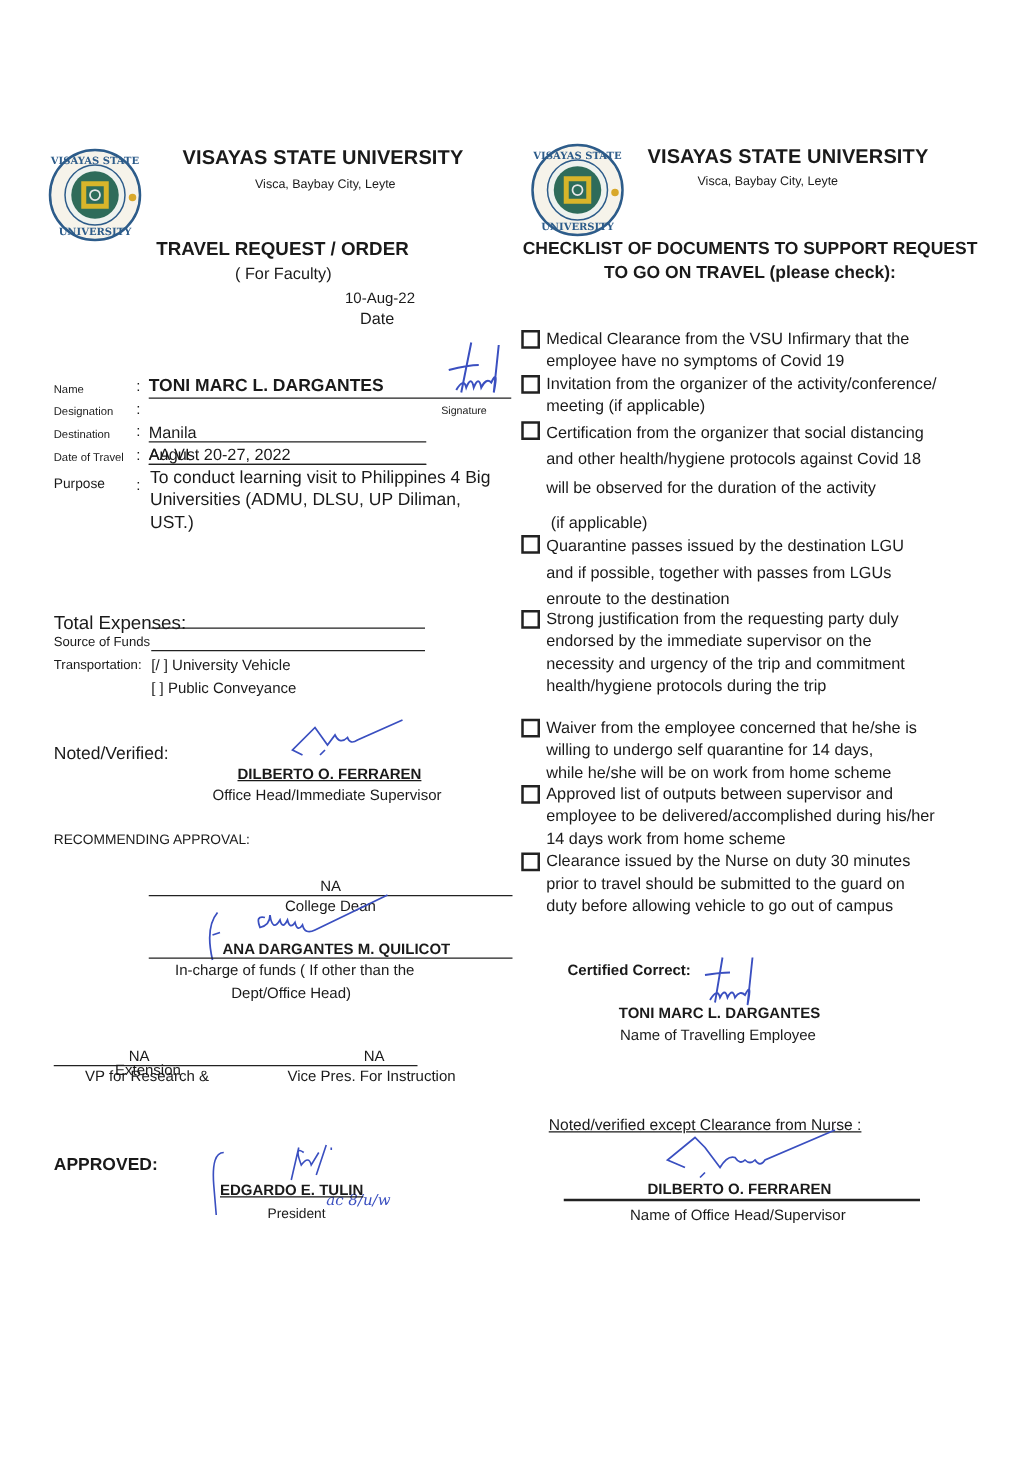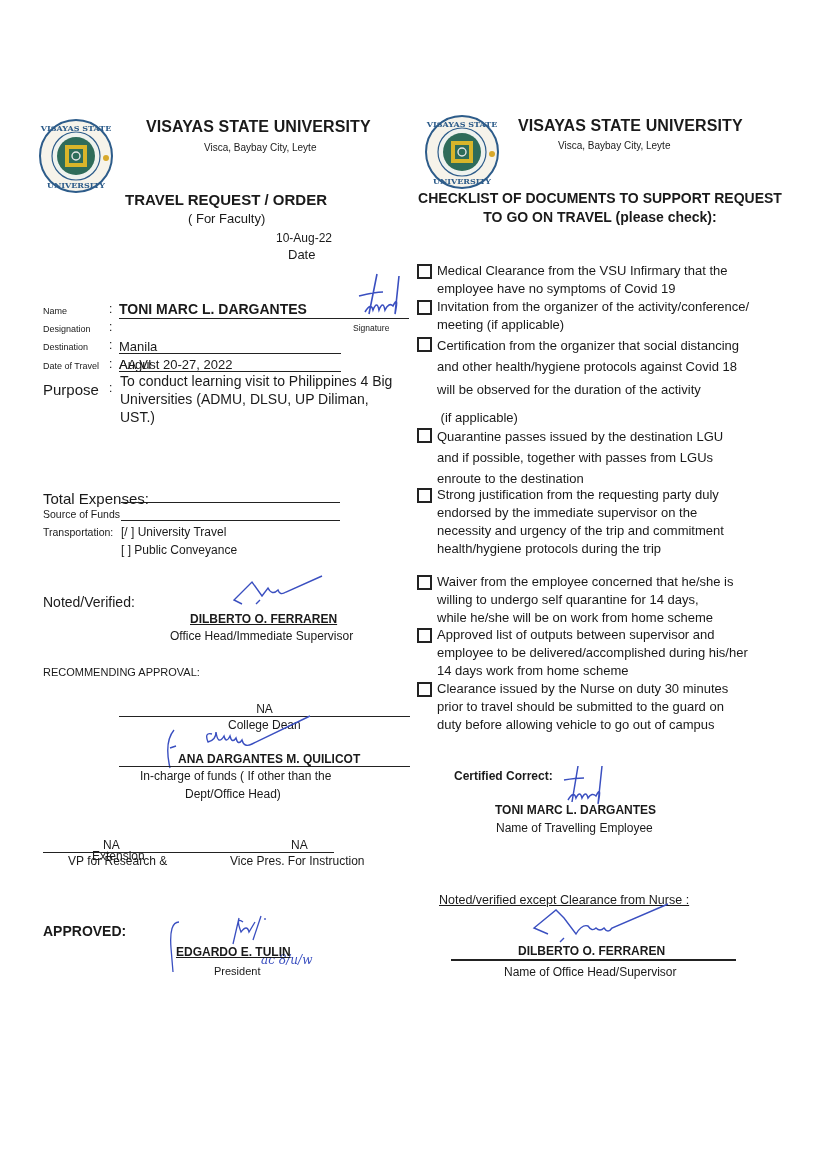--- a/index.html
+++ b/index.html
@@ -75,34 +75,34 @@
 <div class="abs uline" style="left:119px;top:337px;width:222px;height:16px;">
   <span class="field-val">Manila</span>
 </div>
 
 <div class="abs small-label" style="left:43px;top:361px;">Date of Travel</div>
 <div class="abs colon" style="left:109px;top:357px;">:</div>
 <div class="abs uline" style="left:119px;top:355px;width:222px;height:16px;">
   <span class="field-val">August 20-27, 2022</span>
 </div>
 
-<div class="abs" style="left:43px;top:381px;font-size:15px;">Purpose</div>
+<div class="abs" style="left:43px;top:381px;font-size:11px;">Purpose</div>
 <div class="abs colon" style="left:109px;top:381px;">:</div>
 <div class="abs" style="left:120px;top:372px;font-size:14px;line-height:18px;">
   <div style="white-space:nowrap;">To conduct learning visit to Philippines 4 Big</div>
   <div style="white-space:nowrap;">Universities (ADMU, DLSU, UP Diliman,</div>
   <div style="white-space:nowrap;">UST.)</div>
 </div>
 
 <div class="abs" style="left:43px;top:490px;font-size:15px;">Total Expenses:</div>
 <div class="abs uline" style="left:121px;top:491px;width:219px;height:11px;"></div>
 <div class="abs" style="left:43px;top:508px;font-size:10.5px;">Source of Funds</div>
 <div class="abs uline" style="left:121px;top:509px;width:219px;height:11px;"></div>
 <div class="abs" style="left:43px;top:526px;font-size:10.5px;">Transportation:</div>
-<div class="abs txt12" style="left:121px;top:525px;">[/ ] University Travel</div>
+<div class="abs txt12" style="left:121px;top:525px;">[/ ] University Vehicle</div>
 <div class="abs txt12" style="left:121px;top:543px;">[ ] Public Conveyance</div>
 
 <div class="abs txt13" style="left:43px;top:594px;font-size:14px;">Noted/Verified:</div>
 <div class="sig" style="left:222px;top:574px;">
   <svg width="110" height="40">
       <path d="M20 30 L12 26 L30 8 L40 22 L46 14 Q50 22 56 16 Q58 22 64 18 L100 2 M34 30 L38 26" fill="none" stroke="#3a4fc0" stroke-width="1.4"></path>
     </svg>
 </div>
 <div class="abs txt12 bold u" style="left:190px;top:612px;">DILBERTO O. FERRAREN</div>
 <div class="abs txt12" style="left:170px;top:629px;">Office Head/Immediate Supervisor</div>

